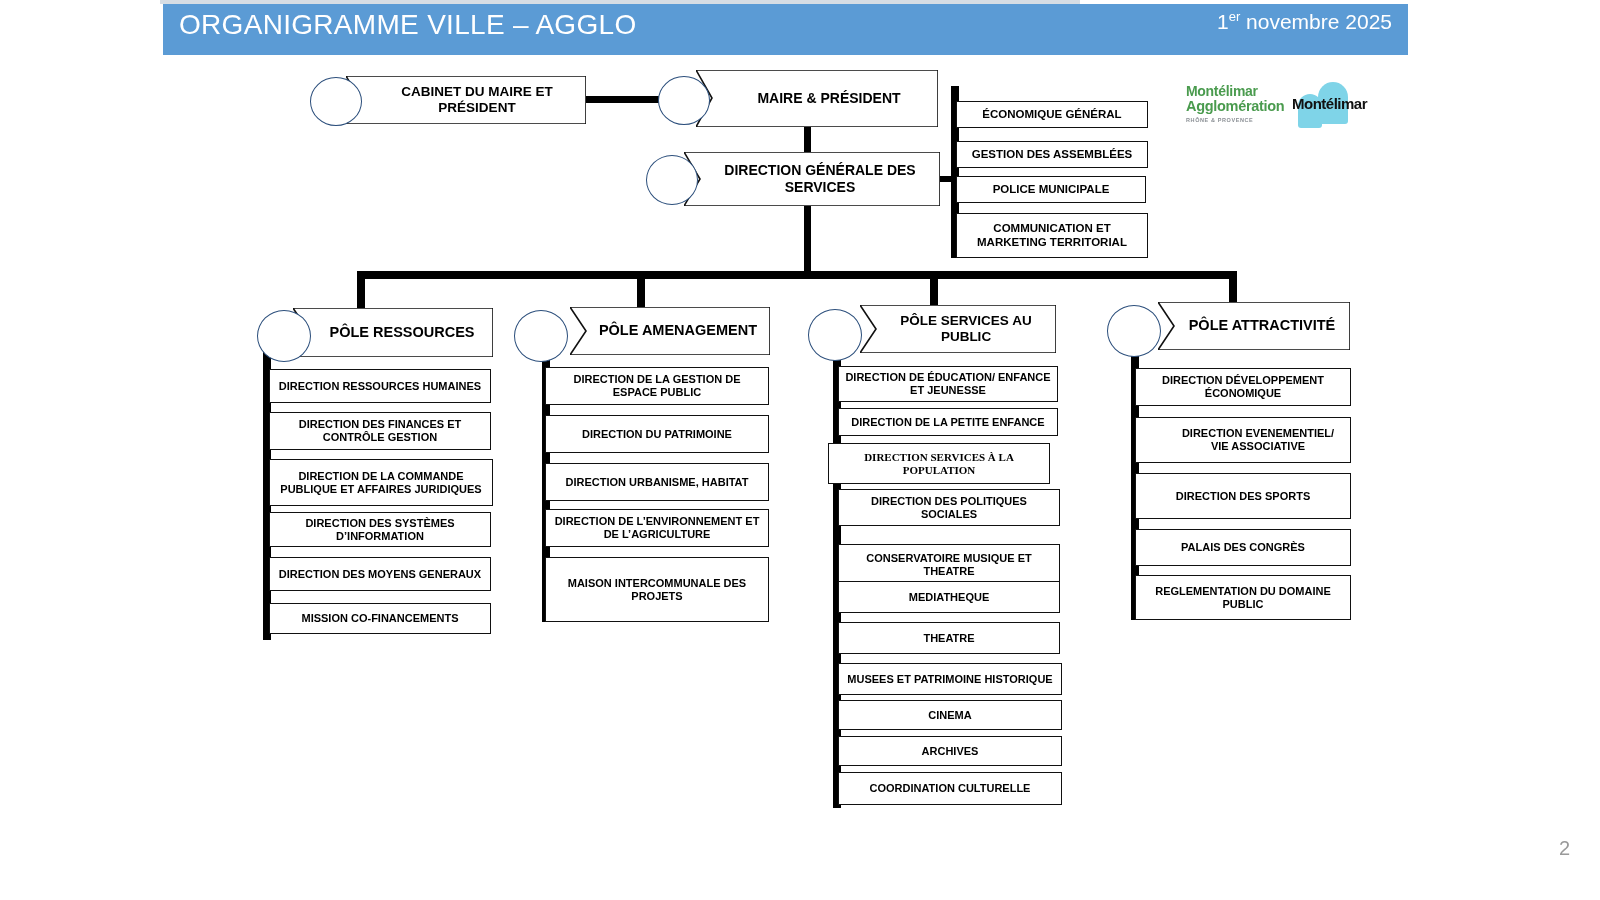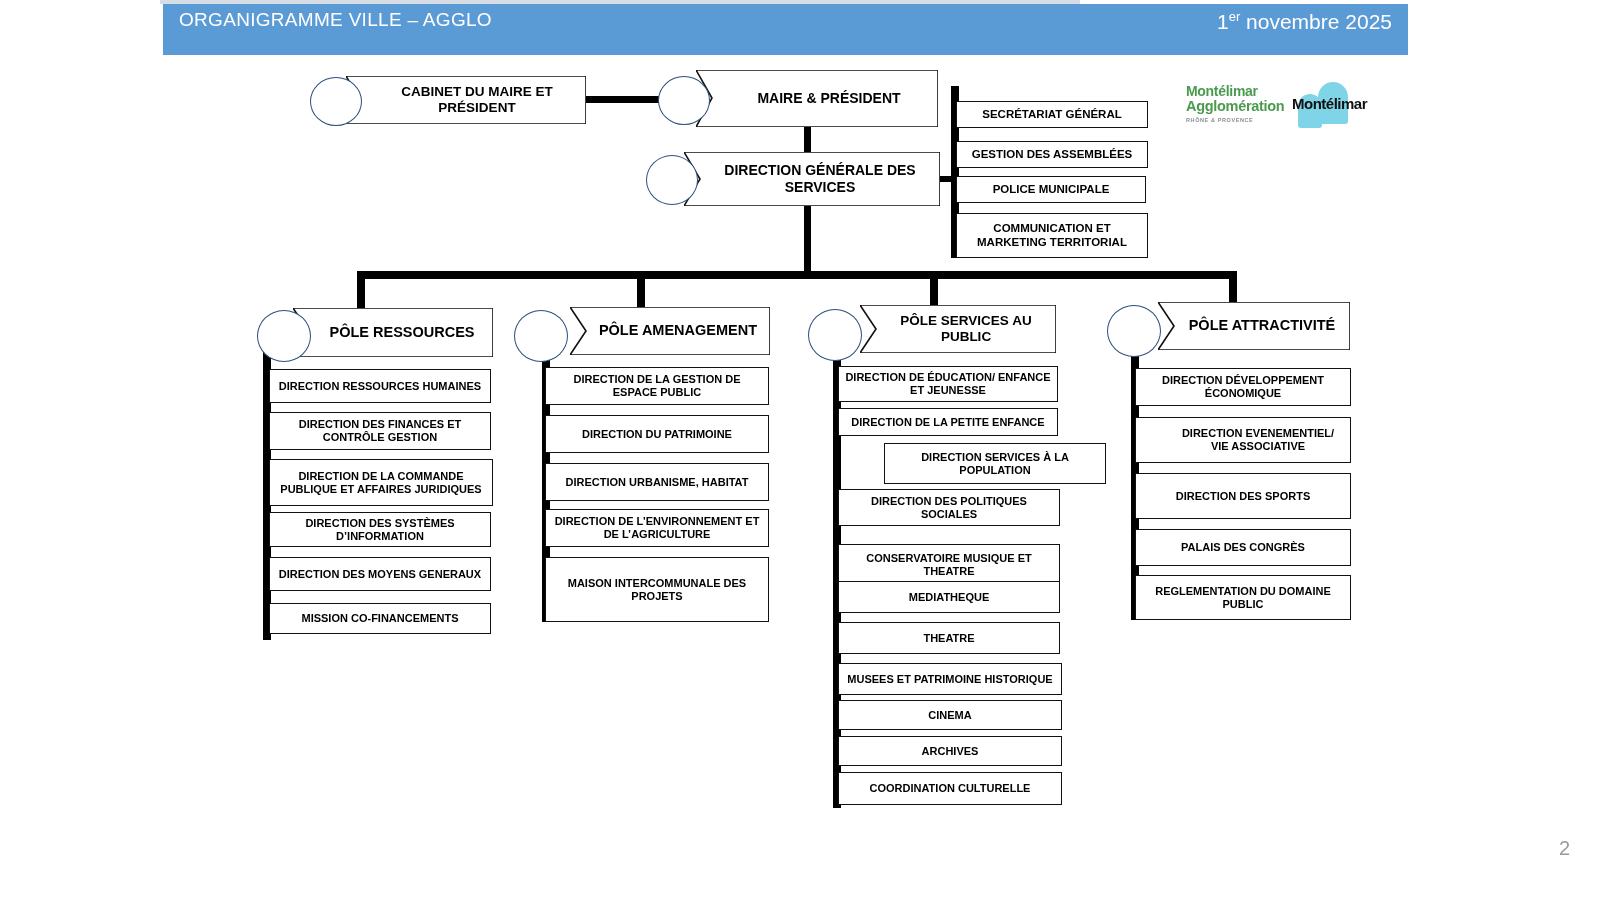--- a/index.html
+++ b/index.html
@@ -8,21 +8,21 @@
     background:#ffffff;
     font-family:"Liberation Sans", sans-serif;
     overflow:hidden;
     position:relative;
   }
   #stage{position:absolute;left:0;top:0;width:1600px;height:900px;}
 
   
   .topline{position:absolute;left:160px;top:0;width:920px;height:4px;background:#d6dde4;}
   .header{position:absolute;left:163px;top:4px;width:1245px;height:51px;background:#5b9bd5;}
-  .header-title{position:absolute;left:16px;top:5px;font-size:19px;color:#ffffff;
+  .header-title{position:absolute;left:16px;top:5px;font-size:28px;color:#ffffff;
     letter-spacing:.3px;font-weight:400;white-space:nowrap;text-align:right;}
   .header-date{position:absolute;right:16px;top:5px;font-size:21px;color:#ffffff;
     font-weight:400;white-space:nowrap;}
   .header-date sup{font-size:13px;vertical-align:super;}
 
   
   .box{position:absolute;box-sizing:border-box;border:1.4px solid #111;background:#fff;
     display:flex;align-items:center;justify-content:center;text-align:center;
     font-weight:bold;color:#000;line-height:1.18;padding:2px 6px;}
   .box.thin{border-width:1.2px;}
@@ -95,21 +95,21 @@
 
   <div class="banner" style="left:684px;top:152px;width:256px;height:54px;">
     <svg class="shape" viewBox="0 0 256 54" preserveAspectRatio="none">
       <polygon points="0,0 256,0 256,54 0,54 16,27" fill="#ffffff" stroke="#111111" stroke-width="1.6"></polygon>
     </svg>
     <div class="lbl" style="font-size:14px;padding-left:22px;padding-right:6px;">DIRECTION GÉNÉRALE DES SERVICES</div>
   </div>
   <div class="circle" style="left:646px;top:155px;width:50px;height:48px;"></div>
 
   <div class="box thin" style="left:956px;top:101px;width:192px;height:27px;font-size:11.5px;">
-    <span>SECRÉTARIAT GÉNÉRAL</span>
+    <span>ÉCONOMIQUE GÉNÉRAL</span>
   </div>
   <div class="box thin" style="left:956px;top:141px;width:192px;height:27px;font-size:11.5px;">
     <span>GESTION DES ASSEMBLÉES</span>
   </div>
   <div class="box thin" style="left:956px;top:176px;width:190px;height:27px;font-size:11.5px;">
     <span>POLICE MUNICIPALE</span>
   </div>
   <div class="box thin" style="left:956px;top:213px;width:192px;height:45px;font-size:11.5px;">
     <span>COMMUNICATION ET MARKETING TERRITORIAL</span>
   </div>
@@ -187,21 +187,21 @@
     <div class="lbl" style="font-size:13.5px;padding-left:16px;">PÔLE SERVICES AU PUBLIC</div>
   </div>
   <div class="circle" style="left:808px;top:309px;width:52px;height:50px;"></div>
 
   <div class="box thin" style="left:838px;top:366px;width:220px;height:36px;font-size:11px;align-items:center;">
     <span>DIRECTION DE ÉDUCATION/ ENFANCE ET JEUNESSE</span>
   </div>
   <div class="box thin" style="left:838px;top:408px;width:220px;height:28px;font-size:11px;">
     <span>DIRECTION DE LA PETITE ENFANCE</span>
   </div>
-  <div class="box thin" style="left:884px;top:443px;width:222px;height:41px;font-size:11px;">
+  <div class="box thin" style="left:828px;top:443px;width:222px;height:41px;font-size:11px;font-family:Liberation Serif, serif;">
     <span>DIRECTION SERVICES À LA POPULATION</span>
   </div>
   <div class="box thin" style="left:838px;top:489px;width:222px;height:37px;font-size:11px;">
     <span>DIRECTION DES POLITIQUES SOCIALES</span>
   </div>
   <div class="box thin" style="left:838px;top:544px;width:222px;height:42px;font-size:11px;">
     <span>CONSERVATOIRE MUSIQUE ET THEATRE</span>
   </div>
   <div class="box thin" style="left:838px;top:581px;width:222px;height:32px;font-size:11px;">
     <span>MEDIATHEQUE</span>

